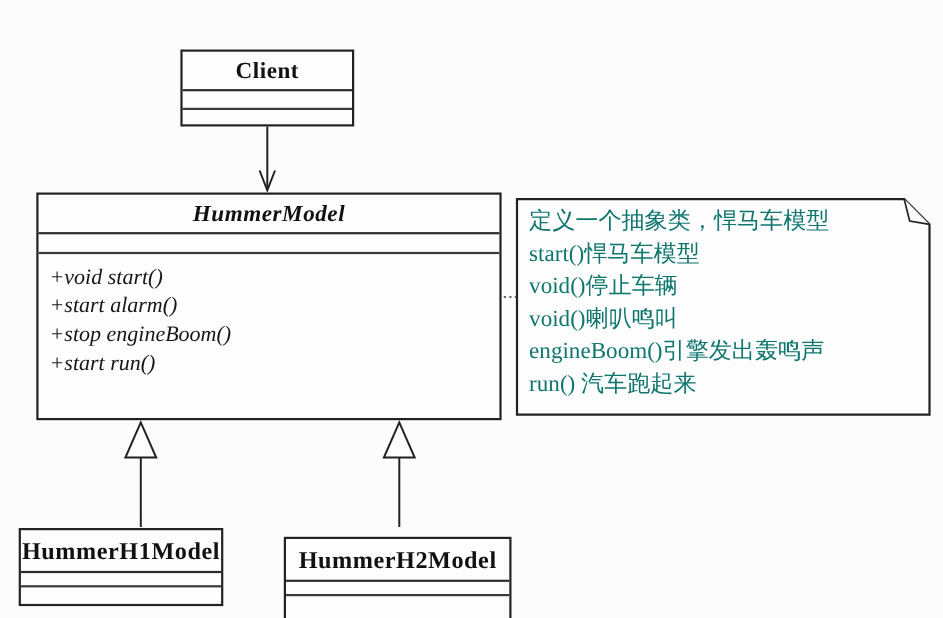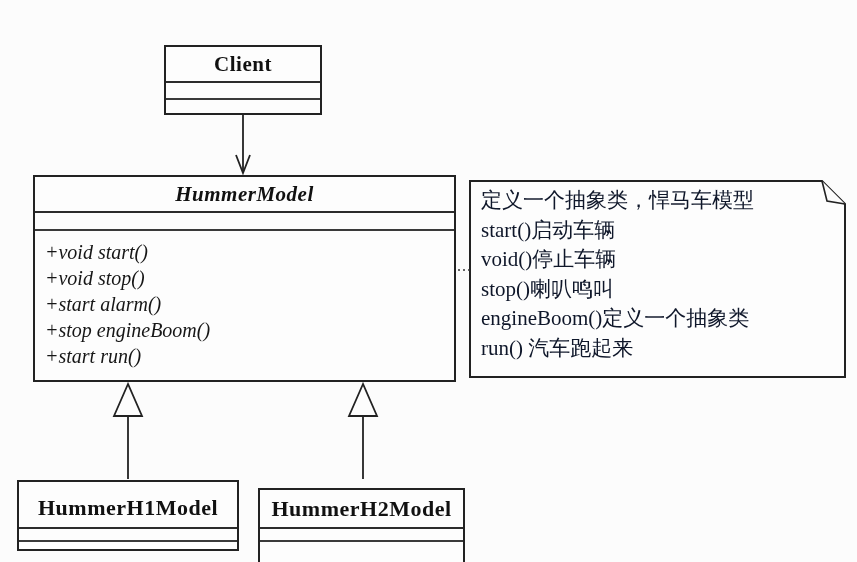--- a/index.html
+++ b/index.html
@@ -50,32 +50,32 @@
   .hummermodel .ops {
     flex: 1;
     padding: 8px 0 0 10px;
     font-style: italic;
     font-size: 20px;
     line-height: 26px;
     color: #161616;
     font-family: Liberation Serif, serif;
   }
   
-  .h1model { left: 17px; top: 480px; width: 222px; height: 71px; justify-content: center; }
+  .h1model { left: 17px; top: 480px; width: 186px; height: 71px; }
   .h2model { left: 258px; top: 464px; width: 207px; height: 89px; margin-top: 24px; }
   .h1model .title, .h2model .title { height: 37px; font-size: 22px; letter-spacing: 0.5px; }
   .h1model .mid, .h2model .mid { height: 11px; }
   
   .note-text {
     position: absolute;
     left: 481px; top: 186px;
     width: 354px;
     font-size: 21px;
     line-height: 29.5px;
-    color: #0f172a;
+    color: #0f766e;
     white-space: nowrap;
   }
 </style>
 </head>
 <body>
 
 <div class="canvas">
 
   <svg class="connector-layer" viewBox="0 0 857 562" xmlns="http://www.w3.org/2000/svg">
 
@@ -108,41 +108,40 @@
     <div class="title">Client</div>
     <div class="compartment mid"></div>
     <div class="compartment"></div>
   </div>
 
   <div class="uml-class hummermodel">
     <div class="title">HummerModel</div>
     <div class="compartment mid"></div>
     <div class="compartment ops">
       <div>+void start()</div>
-      <div>+void stop()</div>
       <div>+start alarm()</div>
       <div>+stop engineBoom()</div>
       <div>+start run()</div>
     </div>
   </div>
 
   <div class="uml-class h1model">
     <div class="title">HummerH1Model</div>
     <div class="compartment mid"></div>
     <div class="compartment"></div>
   </div>
 
   <div class="uml-class h2model">
     <div class="title">HummerH2Model</div>
     <div class="compartment mid"></div>
     <div class="compartment"></div>
   </div>
 
   <div class="note-text">
     <div>定义一个抽象类，悍马车模型</div>
-    <div>start()启动车辆</div>
+    <div>start()悍马车模型</div>
     <div>void()停止车辆</div>
-    <div>stop()喇叭鸣叫</div>
-    <div>engineBoom()定义一个抽象类</div>
+    <div>void()喇叭鸣叫</div>
+    <div>engineBoom()引擎发出轰鸣声</div>
     <div>run() 汽车跑起来</div>
   </div>
 
 </div>
 
 </body></html>

